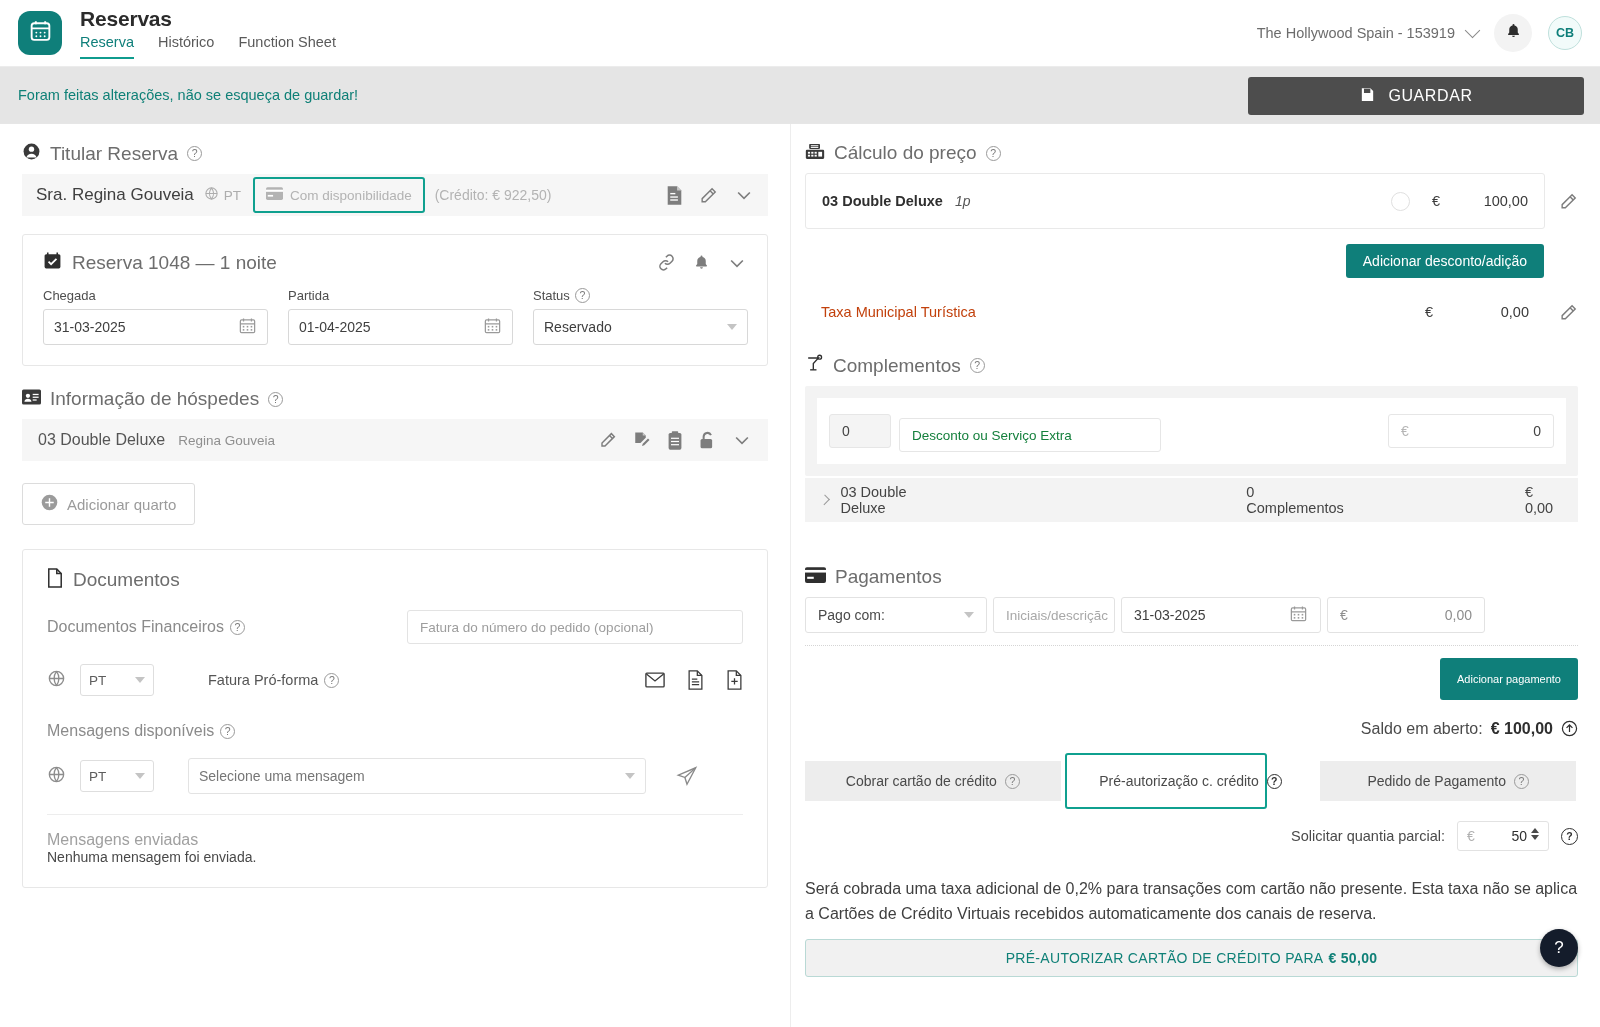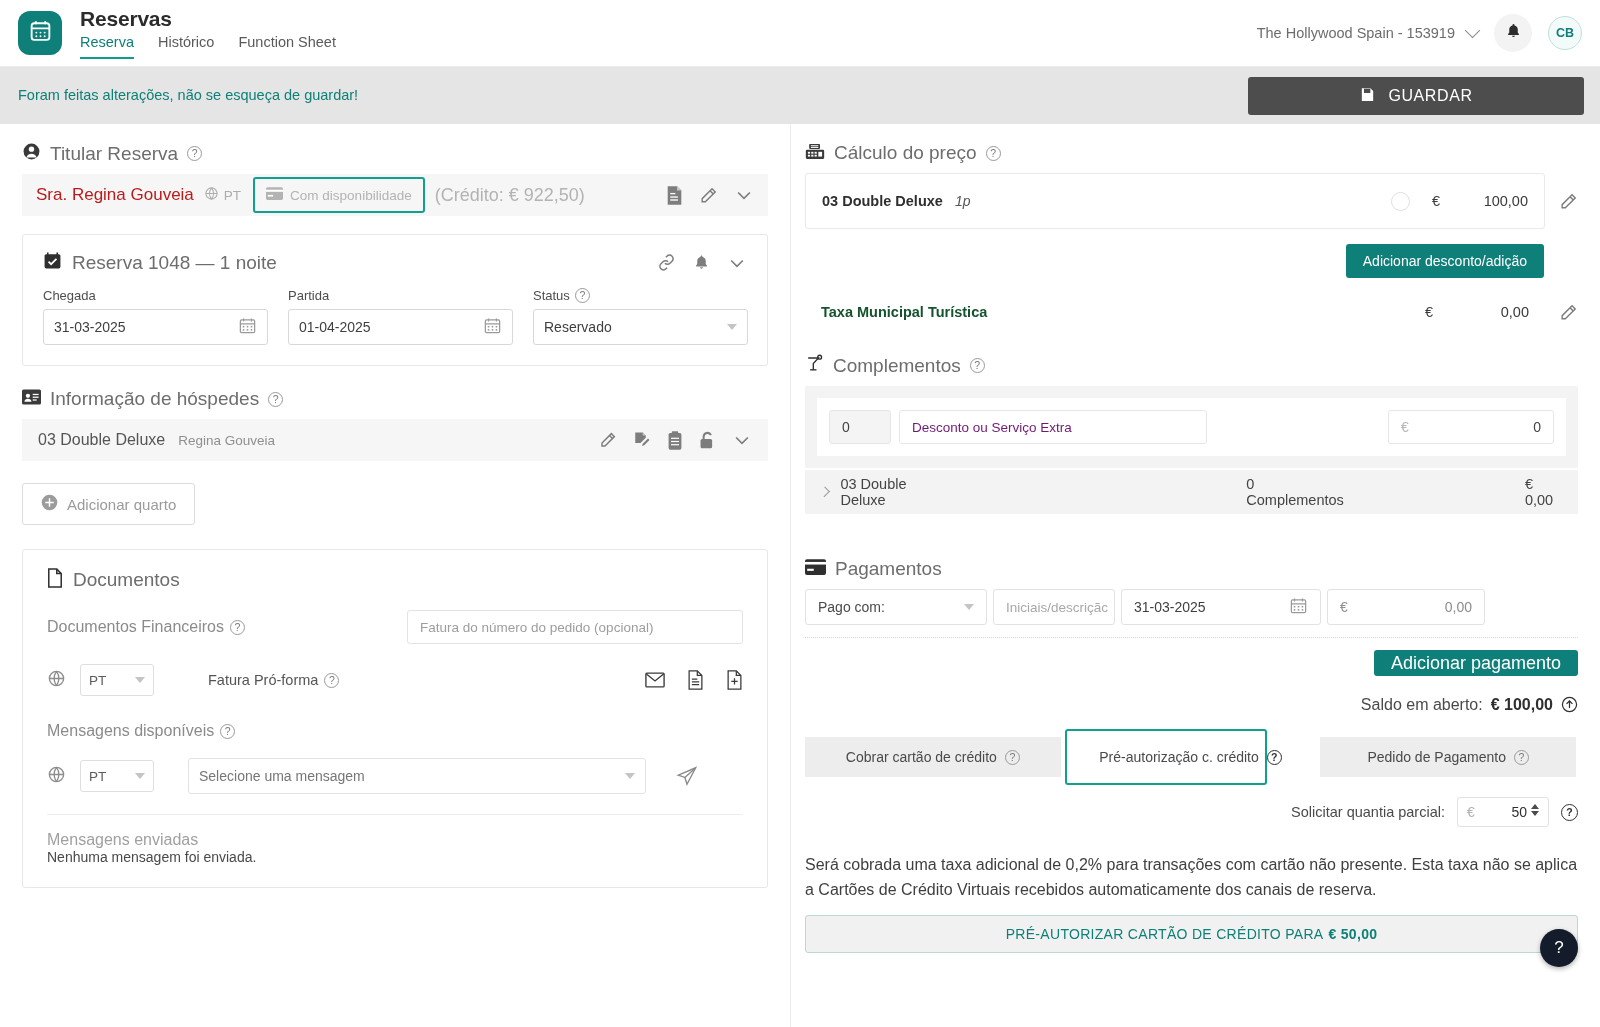--- a/index.html
+++ b/index.html
@@ -76,28 +76,28 @@
     width: 15px; height: 15px; border-radius: 50%; border: 1.2px solid #9a9a9a;
     color: #7a7a7a; font-size: 10.5px; display: inline-flex; align-items: center; justify-content: center;
     line-height: 1; cursor: pointer; flex: 0 0 auto;
   }
 
   
   .titular-row {
     height: 42px; background: #f6f6f6; display: flex; align-items: center;
     padding: 0 14px; gap: 10px; margin-bottom: 18px;
   }
-  .titular-name { font-size: 17px; color: #b91c1c; }
+  .titular-name { font-size: 17px; color: #404040; }
   .pt-tag { display: flex; align-items: center; gap: 5px; color: #adadad; font-size: 13.5px; }
   .avail-box {
     border: 2.5px solid #0fa08f; border-radius: 3px; padding: 8px 11px;
     display: flex; align-items: center; gap: 7px; color: #b3b3b3; font-size: 13.5px;
     margin-left: 2px; cursor: pointer; background: transparent;
   }
-  .credit { color: #b3b3b3; font-size: 18px; text-align: center; }
+  .credit { color: #b3b3b3; font-size: 14px; text-align: center; }
   .row-icons { margin-left: auto; display: flex; align-items: center; gap: 16px; }
   .ic { cursor: pointer; display:flex; align-items:center; }
 
   
   .card { border: 1px solid #e7e7e7; border-radius: 3px; padding: 16px 20px 20px 20px; margin-bottom: 22px; }
   .card-head { display: flex; align-items: center; gap: 10px; margin-bottom: 14px; }
   .card-title { font-size: 19px; color: #6d6d6d; }
   .card-icons { margin-left: auto; display: flex; align-items: center; gap: 17px; }
 
   .fields { display: flex; gap: 20px; }
@@ -146,26 +146,26 @@
   .price-right { margin-left: auto; display: flex; align-items: center; gap: 22px; }
   .circ { width: 19px; height: 19px; border-radius: 50%; border: 1.6px solid #e0e0e0; }
   .eur { font-size: 14.5px; color: #3a3a3a; }
   .amt { font-size: 14.5px; color: #3a3a3a; width: 66px; text-align: right; }
   .btn-teal {
     background: #0f7f7a; color: #fff; border: none; border-radius: 3px;
     height: 34px; padding: 0 17px; font-size: 14px; cursor: pointer;
     font-family: "Liberation Sans", sans-serif;
   }
   .taxa-row { display: flex; align-items: center; padding: 0 16px; height: 40px; }
-  .taxa-name { font-size: 14.5px; font-weight: bold; color: #14532d; }
+  .taxa-name { font-size: 14.5px; font-weight: normal; color: #c2410c; }
 
   .compl-panel { background: #f3f3f3; padding: 12px; border-radius: 2px; }
   .compl-inner { background: #fff; padding: 12px; display: flex; align-items: center; gap: 0; }
   .qty-box { width: 62px; height: 34px; background: #f4f4f4; border: 1px solid #e6e6e6; border-radius: 3px; display:flex; align-items:center; padding: 0 12px; font-size: 14px; color: #444;}
-  .desc-box { width: 308px; height: 34px; border: 1px solid #e6e6e6; border-radius: 3px; display:flex; align-items:center; padding: 0 12px; font-size: 13.5px; color: #701a75; margin-left: 8px;}
+  .desc-box { width: 262px; height: 34px; border: 1px solid #e6e6e6; border-radius: 3px; display:flex; align-items:center; padding: 0 12px; font-size: 13.5px; color: #15803d; margin-left: 8px; margin-top: 8px;}
   .eur-box { width: 166px; height: 34px; border: 1px solid #e6e6e6; border-radius: 3px; display:flex; align-items:center; justify-content:space-between; padding: 0 12px; font-size: 14px; color: #444; margin-left: auto;}
   .eur-box .cur { color: #b5b5b5; }
   .compl-row { background: #f3f3f3; height: 44px; display: flex; align-items: center; padding: 0 16px; font-size: 14.5px; color: #444; margin-top: 2px; }
   .chev-r { width: 8px; height: 8px; border-top: 1.5px solid #9a9a9a; border-right: 1.5px solid #9a9a9a; transform: rotate(45deg); margin-right: 12px; }
 
   .pay-row { display: flex; gap: 0; align-items: center; }
   .pay-sel { width: 182px; height: 36px; border: 1px solid #e2e2e2; border-radius: 3px; display: flex; align-items: center; justify-content: space-between; padding: 0 12px; font-size: 14px; color: #4a4a4a; }
   .pay-ini { width: 122px; height: 36px; border: 1px solid #e2e2e2; border-radius: 3px; display: flex; align-items: center; padding: 0 12px; font-size: 13.5px; color: #a8a8a8; margin-left: 6px; overflow:hidden; white-space:nowrap;}
   .pay-date { width: 200px; height: 36px; border: 1px solid #e2e2e2; border-radius: 3px; display: flex; align-items: center; justify-content: space-between; padding: 0 12px; font-size: 14px; color: #3f3f3f; margin-left: 6px; }
   .pay-amt { width: 158px; height: 36px; border: 1px solid #e2e2e2; border-radius: 3px; display: flex; align-items: center; justify-content: space-between; padding: 0 12px; font-size: 14px; color: #8d8d8d; margin-left: 6px; }
@@ -698,21 +698,21 @@
           </span>
         </div>
         <div class="pay-amt">
           <span>€</span>
           <span>0,00</span>
         </div>
       </div>
 
       <div class="dotted"></div>
       <div style="display:flex;justify-content:flex-end;">
-        <button class="btn-teal" style="height:26px;font-size:18px;">Adicionar pagamento</button>
+        <button class="btn-teal" style="height:42px;font-size:11px;">Adicionar pagamento</button>
       </div>
 
       <div class="saldo" style="margin-top:20px;">
         <span>Saldo em aberto:</span>
         <b>€ 100,00</b>
         <span>
           <svg width="17" height="17" viewBox="0 0 24 24" fill="none" stroke="#2f2f2f" stroke-width="1.7">
               <circle cx="12" cy="12" r="10"></circle>
               <path d="M12 17V7M7.8 11.2L12 7l4.2 4.2"></path>
             </svg>

